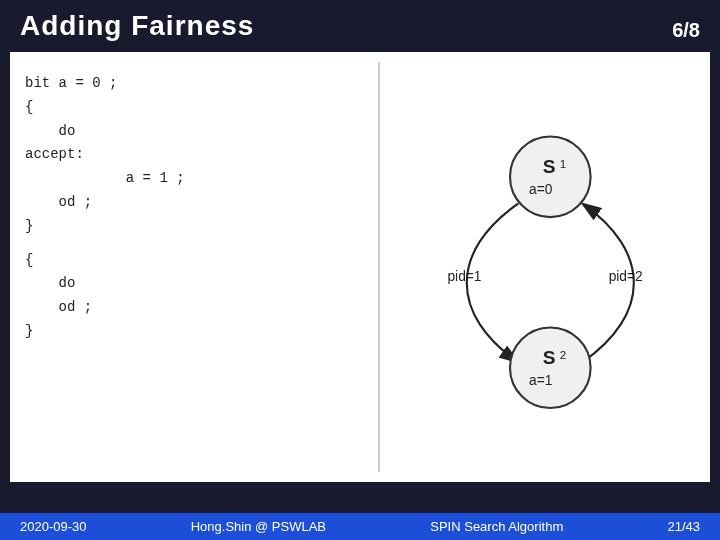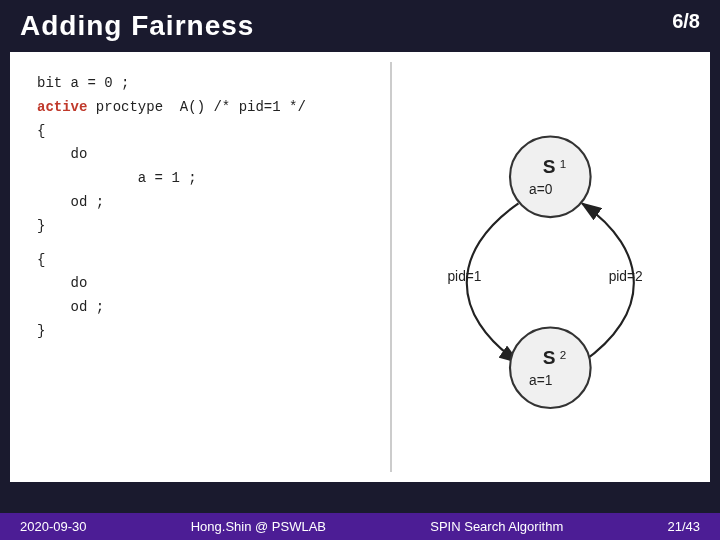--- a/index.html
+++ b/index.html
@@ -11,21 +11,21 @@
       overflow: hidden;
       position: relative;
     }
 
     
     #header {
       background: #1a1a2e;
       padding: 10px 20px;
       display: flex;
       justify-content: space-between;
-      align-items: flex-start;
+      align-items: flex-end;
     }
     #header .title {
       color: #ffffff;
       font-family: Arial, sans-serif;
       font-size: 28px;
       font-weight: bold;
       letter-spacing: 1px;
     }
     #header .slide-num {
       color: #ffffff;
@@ -33,21 +33,21 @@
       font-size: 20px;
       font-weight: bold;
     }
 
     
     #main {
       display: flex;
       flex-direction: row;
       background: #ffffff;
       margin: 0 10px;
-      padding: 10px 12px;
+      padding: 10px 0;
       height: 430px;
     }
 
     
     #code-panel {
       flex: 0 0 370px;
       padding: 10px 15px;
       border-right: 2px solid #cccccc;
       color: #222;
       font-size: 14px;
@@ -76,21 +76,21 @@
 
     
     #diagram-svg {
       width: 260px;
       height: 350px;
       position: relative;
     }
 
     
     #footer {
-      background: #4c1d95;
+      background: #1d4ed8;
       display: flex;
       justify-content: space-between;
       align-items: center;
       padding: 6px 20px;
       position: absolute;
       bottom: 0;
       left: 0;
       right: 0;
     }
     #footer span {
@@ -104,23 +104,23 @@
 
 <div id="header">
   <span class="title">Adding Fairness</span>
   <span class="slide-num">6/8</span>
 </div>
 
 <div id="main">
 
   <div id="code-panel">
     <div class="code-line">bit a = 0 ;</div>
-    <div class="code-line"><span class="highlight">active</span> proctype  A() /* pid=1 */</div>
     <div class="code-line">{</div>
     <div class="code-line">    do</div>
+    <div class="code-line">accept:</div>
     <div class="code-line">            a = 1 ;</div>
     <div class="code-line">    od ;</div>
     <div class="code-line">}</div>
     <div class="code-spacer"></div>
     <div class="code-line">{</div>
     <div class="code-line">    do</div>
     <div class="code-line">    od ;</div>
     <div class="code-line">}</div>
   </div>
 

